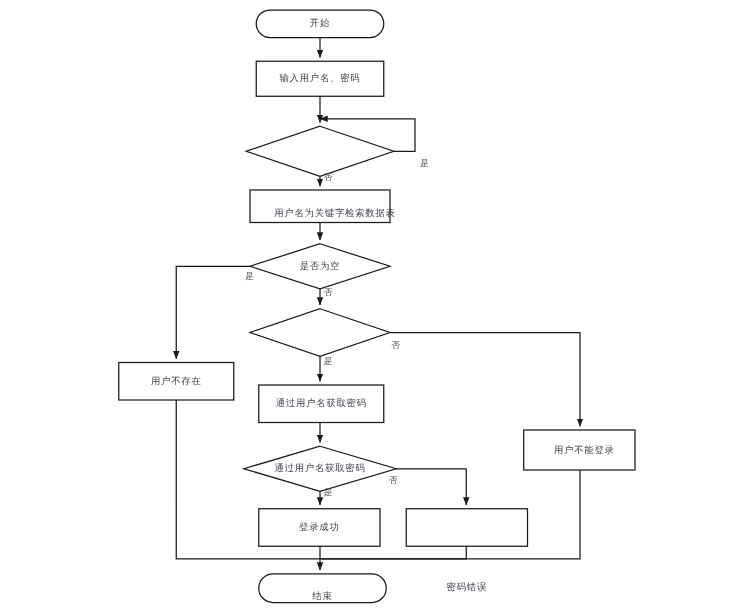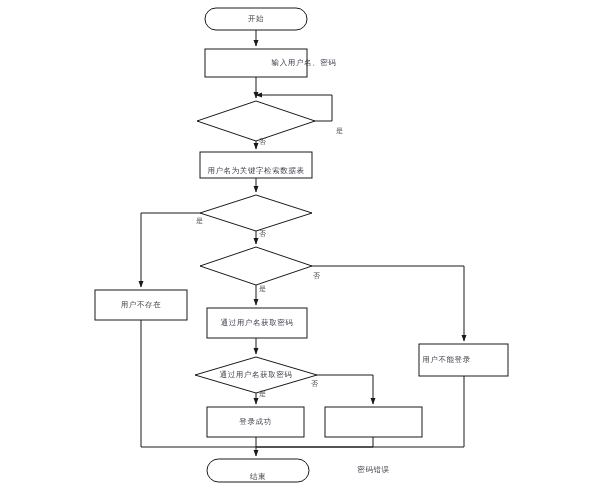--- a/index.html
+++ b/index.html
@@ -115,34 +115,35 @@
 
       <path d="M141,320 L141,447 L256,447"></path>
 
       <path d="M464,376 L464,447 L256,447"></path>
 
     </g>
   </svg>
 
   <div class="node-label" style="left:205px; top:8px; width:102px; height:22px;">开始</div>
 
-  <div class="node-label" style="left:205px; top:49px; width:102px; height:28px;margin-left:48px;">输入用户名、密码</div>
+  <div class="node-label" style="left:205px; top:49px; width:102px; height:28px;">输入用户名、密码</div>
 
 
-  <div class="node-label" style="left:200px; top:152px; width:112px; height:38px;">用户名为关键字检索数据表</div>
+  <div class="node-label" style="left:200px; top:152px; width:112px; height:38px;padding-left:12px;">用户名为关键字检索数据表</div>
 
+  <div class="node-label" style="left:200px; top:202px; width:112px; height:22px;">是否为空</div>
 
 
   <div class="node-label" style="left:95px; top:290px; width:92px; height:30px;">用户不存在</div>
 
   <div class="node-label" style="left:207px; top:308px; width:100px; height:30px;border-radius:12px;">通过用户名获取密码</div>
 
   <div class="node-label" style="left:195px; top:364px; width:122px; height:22px;">通过用户名获取密码</div>
 
-  <div class="node-label" style="left:394px; top:344px; width:105px; height:32px;">用户不能登录</div>
+  <div class="node-label" style="left:415px; top:344px; width:105px; height:32px;">用户不能登录</div>
 
   <div class="node-label" style="left:207px; top:407px; width:97px; height:30px;">登录成功</div>
 
   <div class="node-label" style="left:325px; top:407px; width:97px; height:30px;margin-top:48px;">密码错误</div>
 
   <div class="node-label" style="left:207px; top:459px; width:102px; height:37px;">结束</div>
 
   <div class="edge-label" style="left:336px; top:126px;">是</div>
 
   <div class="edge-label" style="left:259px; top:137px;">否</div>

